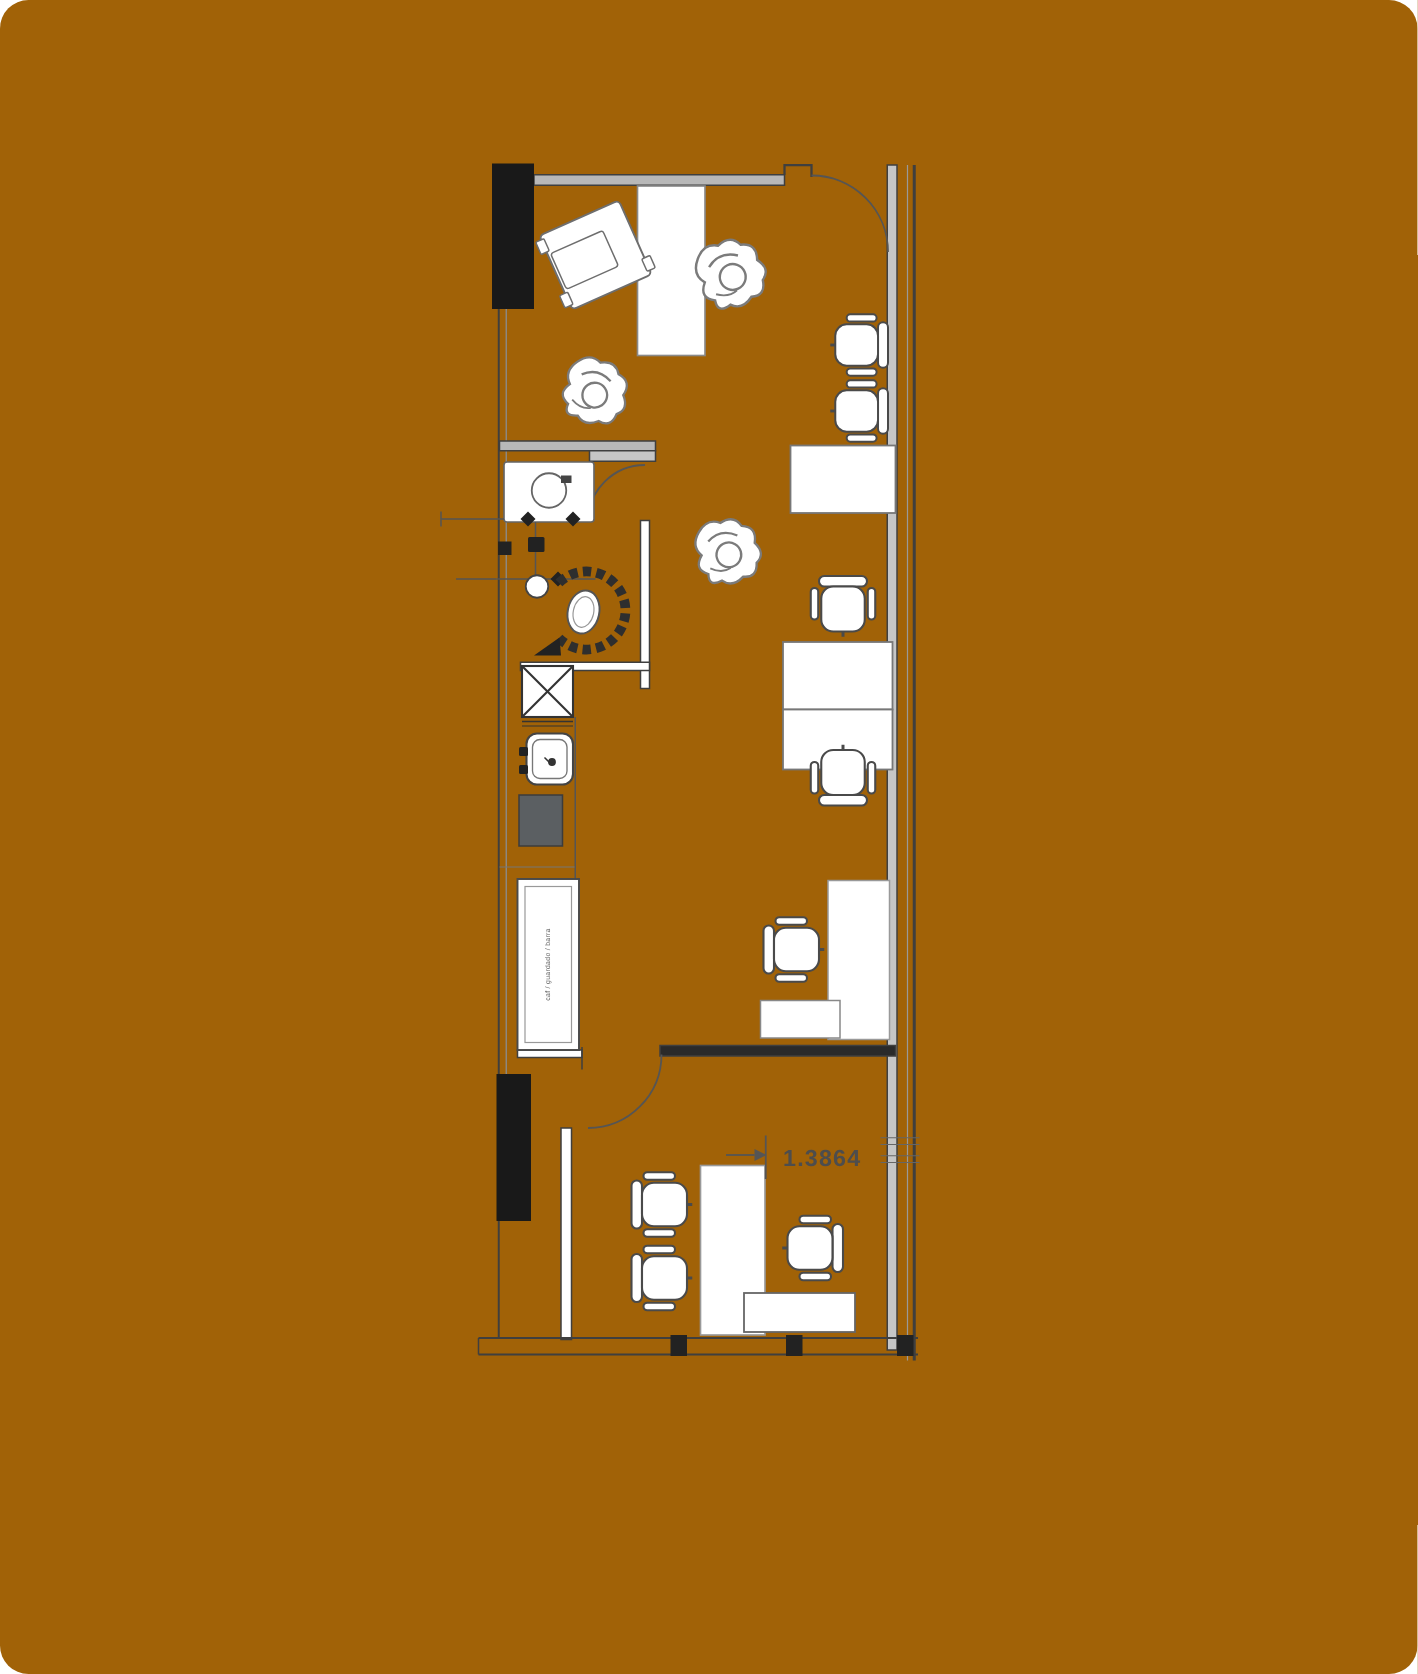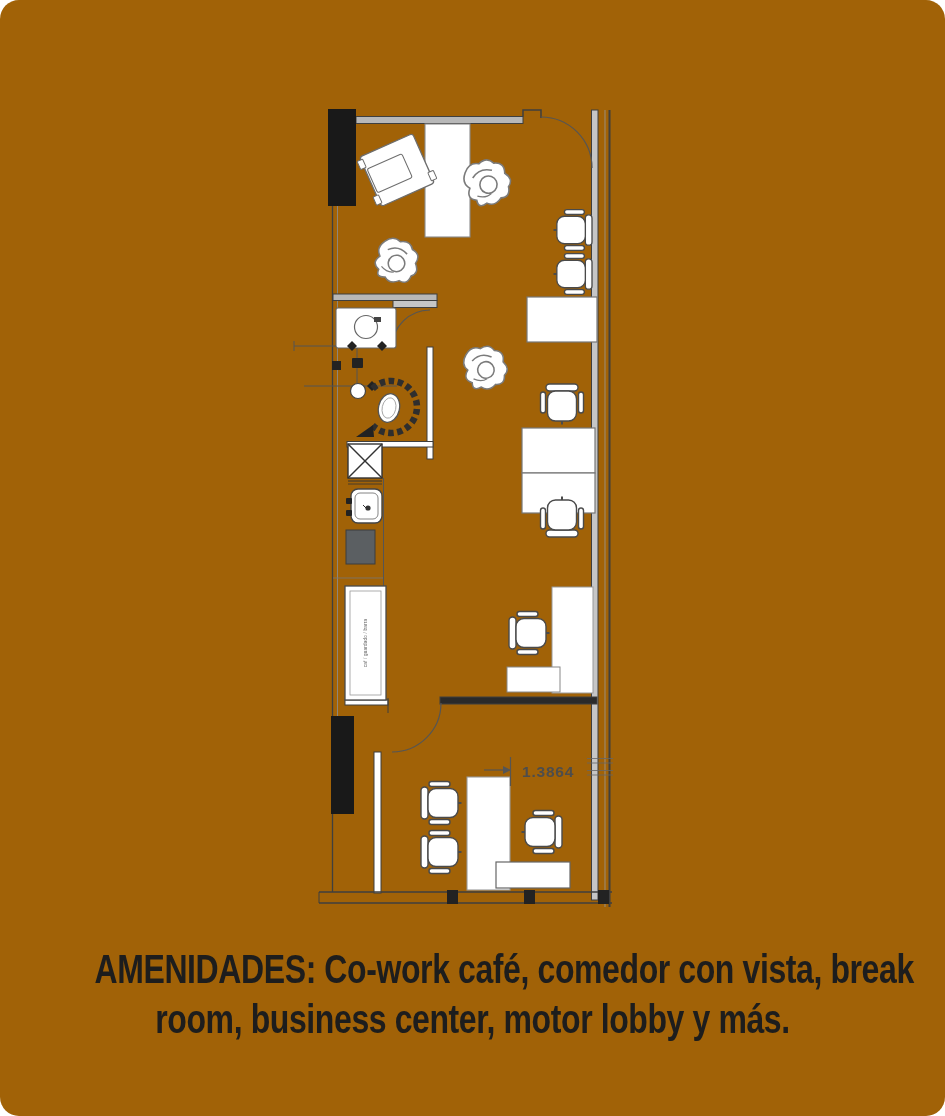--- a/index.html
+++ b/index.html
@@ -183,18 +183,14 @@
 
   <g>
     <line x1="484" y1="770" x2="503" y2="770" stroke="#555" stroke-width="1.2"></line>
     <polygon points="503,766 511,770 503,774" fill="#555"></polygon>
     <line x1="510.5" y1="757" x2="510.5" y2="786" stroke="#555" stroke-width="1.2"></line>
     <text x="522" y="777" font-size="15.5" font-weight="bold" fill="#4d4d4d" letter-spacing="0.8">1.3864</text>
   </g>
 
 </svg>
 
-<div id="caption">
-  <span class="cap-line">AMENIDADES: Co-work café, comedor con vista, break</span>
-  <span class="cap-line">room, business center, motor lobby y más.</span>
-</div>
 
 </div>
 
 </body></html>

